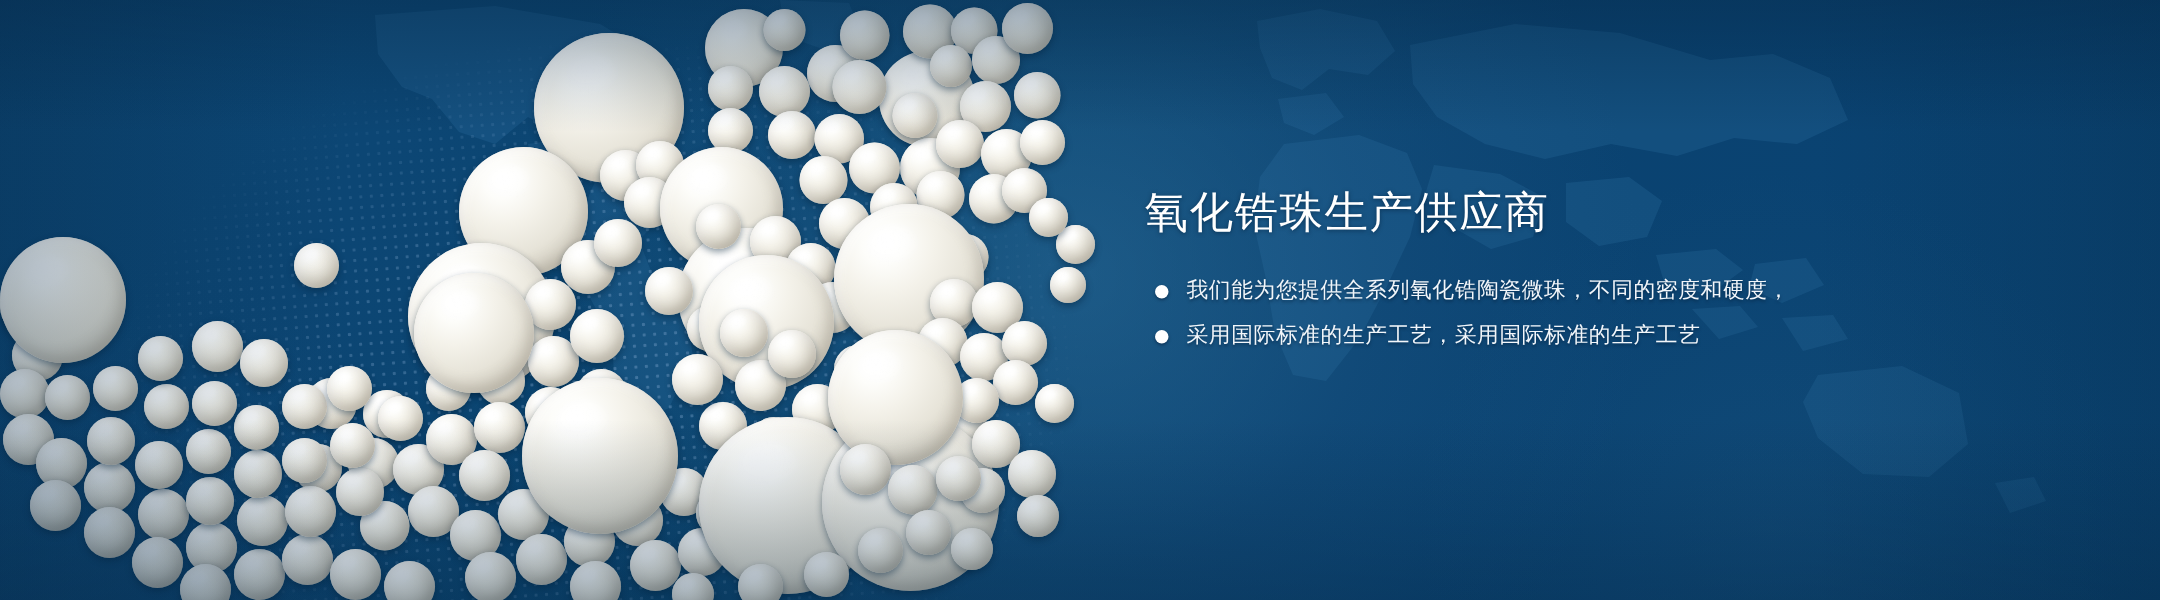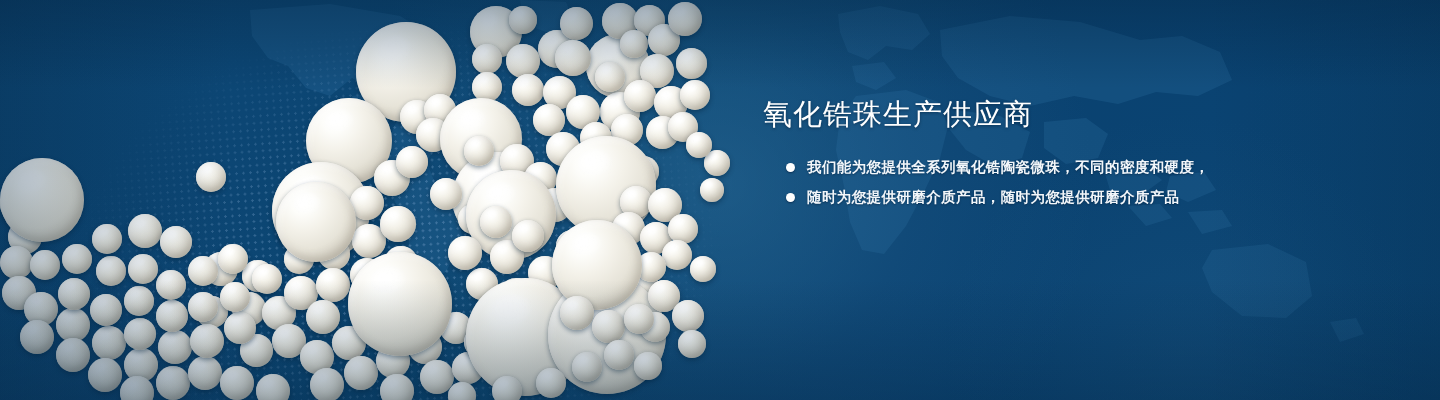--- a/index.html
+++ b/index.html
@@ -66,30 +66,30 @@
   .bead::after{
     content:"";position:absolute;
     left:22%;top:14%;width:34%;height:26%;
     border-radius:50%;
     background:radial-gradient(ellipse at 40% 40%, rgba(255,255,255,.95) 0%, rgba(255,255,255,.45) 48%, rgba(255,255,255,0) 78%);
     filter:blur(1px);
   }
   .bead.lg::after{filter:blur(2px);}
 
   
-  .copy{position:absolute;left:763px;top:94px;width:560px;}
+  .copy{position:absolute;left:763px;top:121px;width:560px;}
   .title{
     margin:0;
     font-size:29px;line-height:40px;
     font-weight:400;letter-spacing:1px;
     color:#ffffff;
     text-shadow:0 1px 3px rgba(0,25,50,.55);
     white-space:nowrap;
   }
-  .bullets{list-style:none;margin:16px;padding:0;margin-top:22px;font-weight:bold;}
+  .bullets{list-style:none;margin:0;padding:0;margin-top:22px;}
   .bullet{
     position:relative;
     padding-left:28px;
     margin-bottom:8px;
     font-size:14.5px;line-height:22px;
     color:#f2f6fa;
     text-shadow:0 1px 2px rgba(0,25,50,.5);
     letter-spacing:.4px;
   }
   .bullet:last-child{margin-bottom:0;}
@@ -316,18 +316,18 @@
 
   <div class="copy">
     <h1 class="title">氧化锆珠生产供应商</h1>
     <ul class="bullets" id="bullets">
         <li class="bullet">
           <span class="dot"></span>
           <span class="ln">我们能为您提供全系列氧化锆陶瓷微珠，不同的密度和硬度，</span>
         </li>
         <li class="bullet">
           <span class="dot"></span>
-          <span class="ln">随时为您提供研磨介质产品，随时为您提供研磨介质产品</span>
+          <span class="ln">采用国际标准的生产工艺，采用国际标准的生产工艺</span>
         </li>
       </ul>
   </div>
 
 </div>
 
 </body></html>

